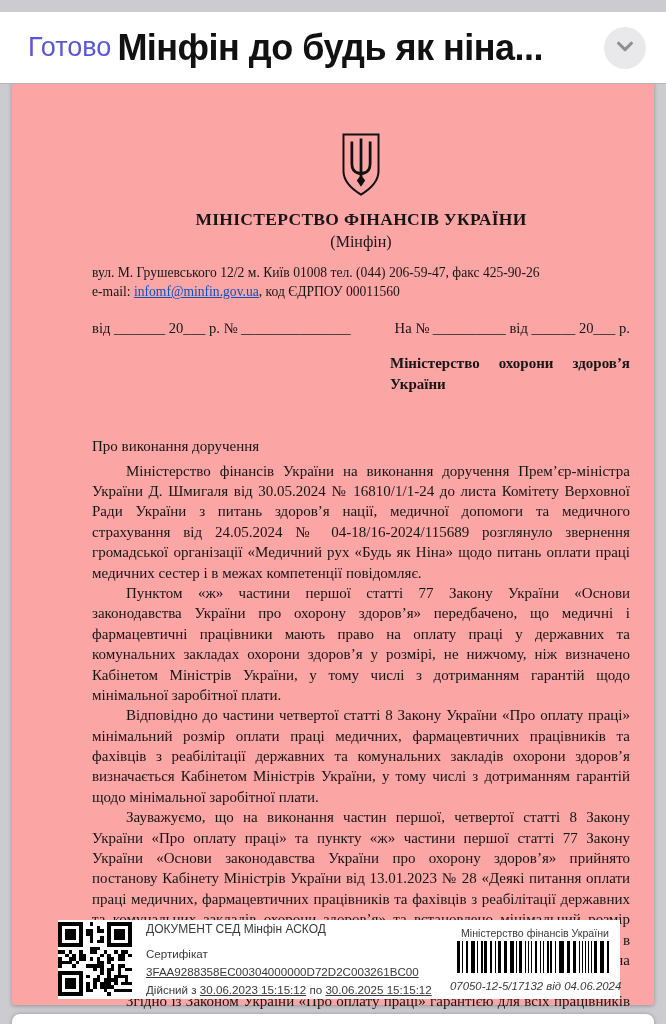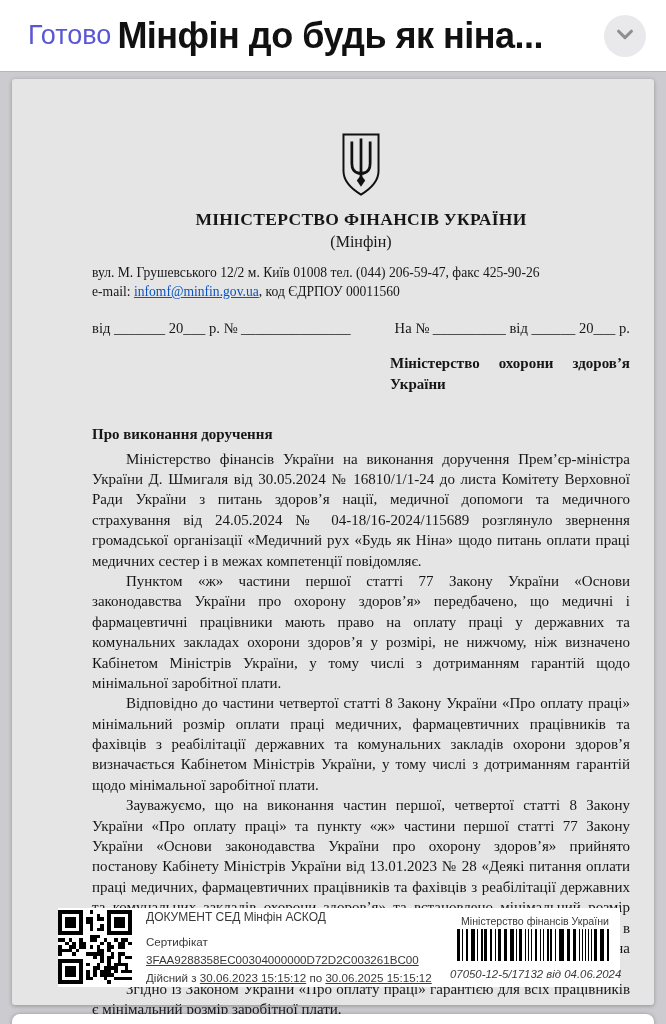--- a/index.html
+++ b/index.html
@@ -1,56 +1,56 @@
 <!DOCTYPE html>
 <html><head>
 <meta charset="utf-8">
 <style>
   * { margin:0; padding:0; box-sizing:border-box; }
   html,body { width:666px; height:1024px; overflow:hidden; background:#cbcbd0;
               font-family:"Liberation Sans", sans-serif; }
   .screen { position:relative; width:666px; height:1024px; }
 
   
-  .topbar { position:absolute; top:0; left:0; right:0; height:72px; background:#fff;
+  .topbar { position:absolute; top:12px; left:0; right:0; height:72px; background:#fff;
             border-bottom:1px solid #b6b6ba; display:flex; align-items:center; padding:0 20px; z-index:5; }
   .done-btn { background:none; border:none; color:#5a57d6; font-size:27px; cursor:pointer;
               font-family:"Liberation Sans", sans-serif; padding:0 6px 0 8px; }
   .doc-title { flex:1; text-align:left; font-size:36px; font-weight:700; color:#111;
                white-space:nowrap; overflow:hidden; text-overflow:ellipsis; letter-spacing:-0.5px; }
   .collapse-btn { width:42px; height:42px; border-radius:50%; background:#e9e9eb; border:none;
                   display:flex; align-items:center; justify-content:center; cursor:pointer; flex:0 0 auto; }
 
   
   .canvas { position:absolute; top:73px; left:0; right:0; bottom:0; background:#cbcbd0; }
-  .page { position:absolute; top:6px; left:12px; width:642px; height:926px; background:#e5e5e5;
+  .page { position:absolute; top:6px; left:12px; width:642px; height:926px; background:#fca5a5;
           border-radius:3px; box-shadow:0 1px 4px rgba(0,0,0,.28);
           padding:54px 24px 0 80px; font-family:"Liberation Serif", serif; color:#161616; }
   .next-page { position:absolute; top:941px; left:12px; width:642px; height:24px; background:#fff;
                border-radius:8px 8px 0 0; box-shadow:0 0 4px rgba(0,0,0,.25); }
 
   
   .emblem { width:46px; height:64px; margin:0 auto; display:block; }
   .org-name { text-align:center; font-weight:700; font-size:17.5px; margin-top:12px; letter-spacing:.3px; }
   .org-short { text-align:center; font-size:16px; margin-top:3px; }
   .addr { text-align:left; font-size:13.6px; margin-top:12px; line-height:1.42; }
   .addr a { color:#0a53be; text-decoration:underline; }
 
   .refline { display:flex; justify-content:space-between; font-size:14.6px; margin-top:18px; white-space:nowrap; }
   .recipient { width:240px; margin:16px 0 0 auto; font-weight:700; font-size:15px;
                text-align:justify; line-height:1.4; }
   .recipient::after { content:""; display:inline-block; width:100%; }
-  .subject { margin-top:10px; font-size:15px;font-weight:bold; }
+  .subject { margin-top:22px; font-size:15px; }
 
   
   .body-text { margin-top:6px; }
   .body-text p { font-size:15px; line-height:1.36; text-align:justify; text-indent:34px; }
 
   
-  .stamp { position:absolute; left:46px; right:34px; bottom:18px; display:flex; align-items:center;
+  .stamp { position:absolute; left:46px; right:34px; bottom:6px; display:flex; align-items:center;
            gap:14px; background:#fff; font-family:"Liberation Sans", sans-serif; color:#333; }
   .qr { width:74px; height:74px; flex:0 0 auto; }
   .sig { flex:1; font-size:11.6px; line-height:1.55; color:#3a3a3a; }
   .sig .sys { margin-bottom:7px; font-size:12px; }
   .sig .u { text-decoration:underline; }
   .reg { width:170px; flex:0 0 auto; text-align:center; }
   .reg-org { font-size:10.6px; color:#3a3a3a; margin-bottom:2px; white-space:nowrap; }
   .barcode { width:156px; height:32px; margin:0 auto; }
   .reg-num { font-size:11.4px; color:#3a3a3a; margin-top:3px; white-space:nowrap;font-style:italic; }
 </style>

